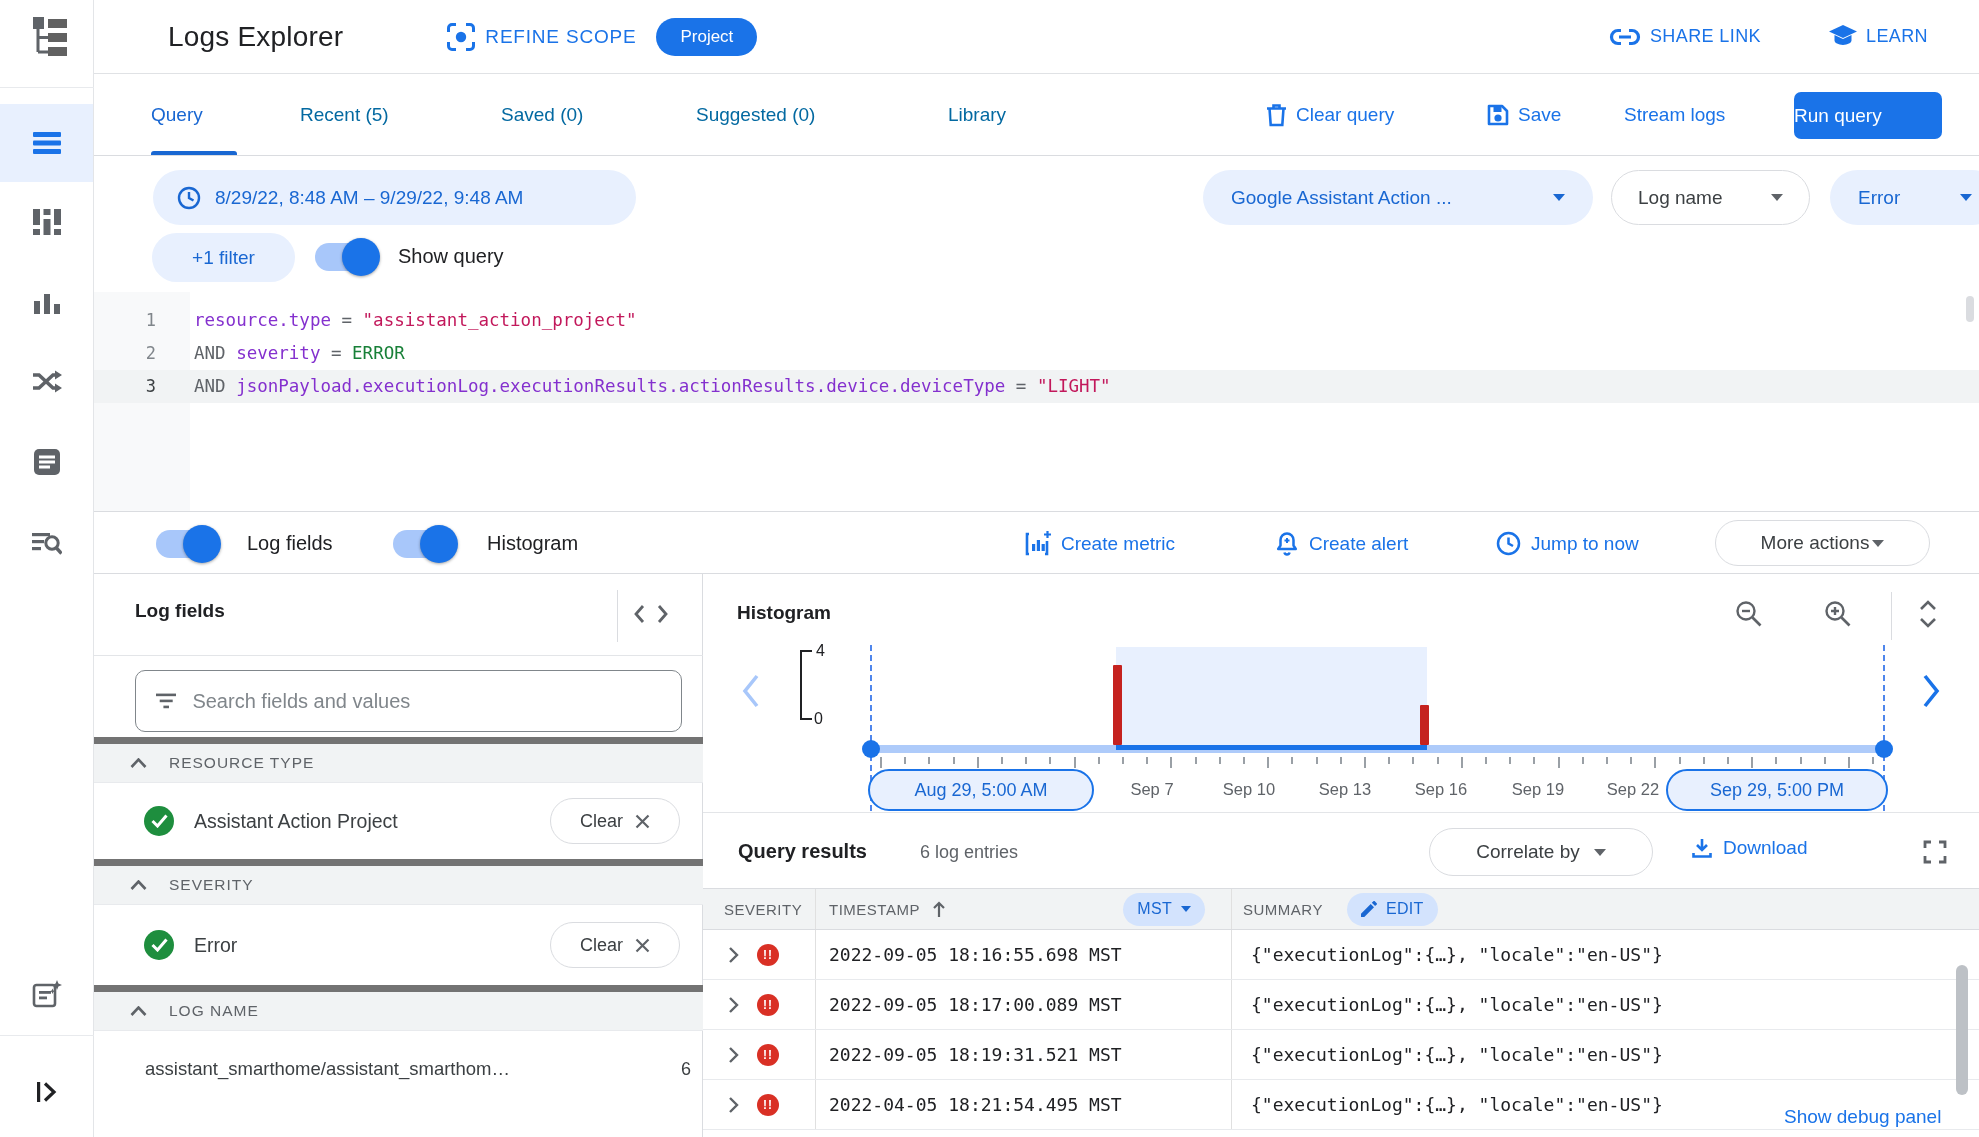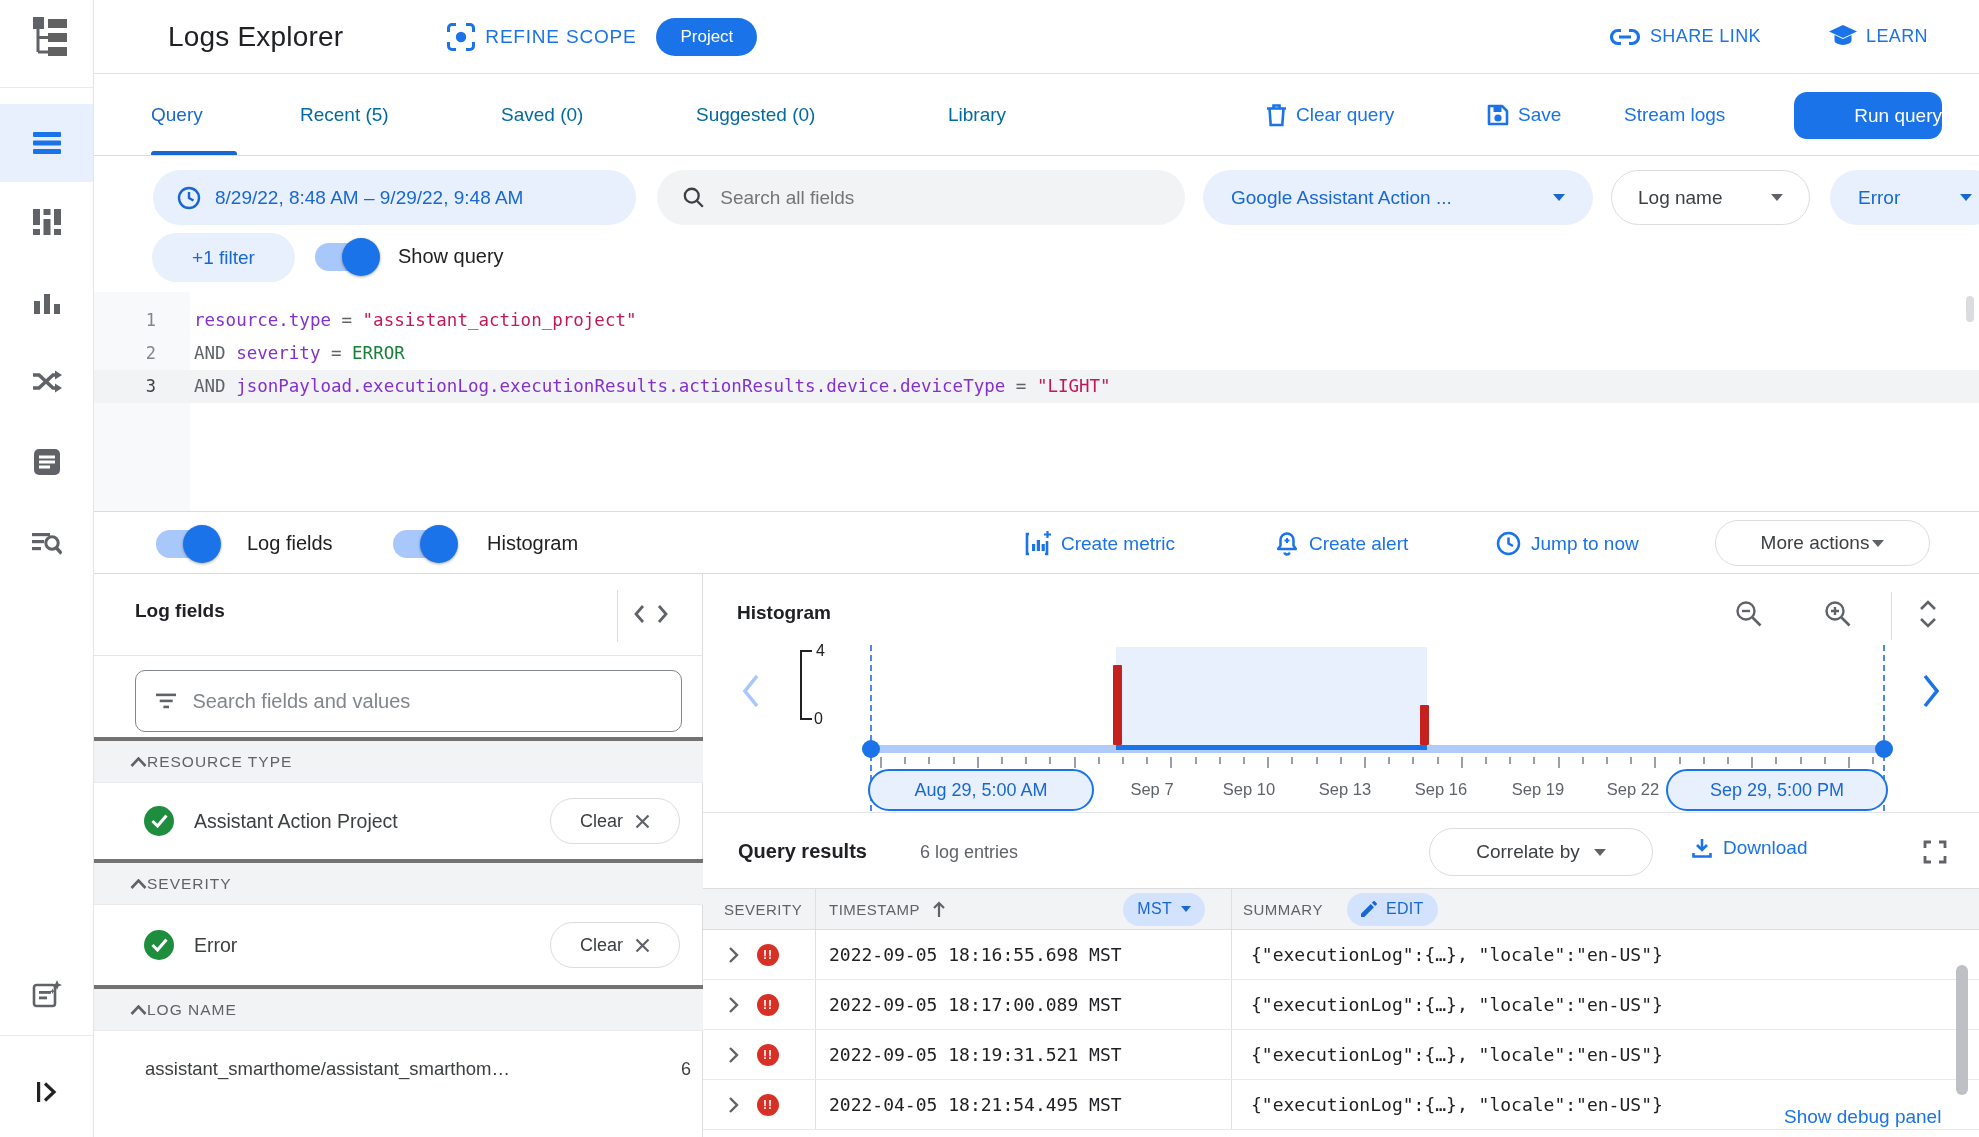--- a/index.html
+++ b/index.html
@@ -23,21 +23,21 @@
   .project-pill { margin-left:20px; height:38px; padding:0 24px; background:#1a73e8; color:#fff; border-radius:19px; display:flex; align-items:center; font-size:17px; cursor:pointer; }
   .top-right { margin-left:auto; margin-right:51px; display:flex; align-items:center; gap:68px; }
   .top-link { display:flex; align-items:center; gap:9px; color:#1a73e8; font-size:18px; font-weight:500; letter-spacing:0.4px; cursor:pointer; }
 
   
   .tabsrow { position:absolute; left:94px; top:74px; width:1885px; height:82px; border-bottom:1px solid #dadce0; background:#fff; }
   .tab { position:absolute; top:0; height:82px; display:flex; align-items:center; font-size:19px; font-weight:500; color:#0369a1; cursor:pointer; }
   .tab.active { color:#1967d2; }
   .tab-underline { position:absolute; left:57px; bottom:0; width:86px; height:4px; background:#1967d2; border-radius:3px 3px 0 0; }
   .tab-action { position:absolute; top:0; height:82px; display:flex; align-items:center; gap:9px; color:#1a73e8; font-size:19px; font-weight:500; cursor:pointer; }
-  .run-btn { position:absolute; left:1700px; top:18px; width:148px; height:47px; background:#1a73e8; color:#fff; border-radius:13px; display:flex; align-items:center; justify-content:flex-end; font-size:19px; font-weight:500; cursor:pointer; }
+  .run-btn { position:absolute; left:1700px; top:18px; width:148px; height:47px; background:#1a73e8; color:#fff; border-radius:7px; display:flex; align-items:center; justify-content:flex-start; font-size:19px; font-weight:500; cursor:pointer; }
 
   
   .chip { position:absolute; height:55px; display:flex; align-items:center; border-radius:28px; font-size:19px; cursor:pointer; }
   .chip.blue { background:#e8f0fe; color:#1967d2; }
   .chip.outline { background:#fff; border:1px solid #dadce0; color:#3c4043; }
   .chip.gray { background:#f1f3f4; color:#3c4043; }
   .caret { width:0; height:0; border-left:6px solid transparent; border-right:6px solid transparent; border-top:7px solid currentColor; }
   .caret.gray { border-top-color:#5f6368; }
 
   .toggle { position:relative; width:62px; height:28px; border-radius:14px; background:#a8c7fa; cursor:pointer; }
@@ -63,21 +63,21 @@
 
   
   .leftpanel { position:absolute; left:94px; top:574px; width:609px; height:563px; background:#fff; border-right:1px solid #dadce0; }
   .lp-title { position:absolute; left:41px; top:26px; font-size:19px; font-weight:700; color:#202124; }
   .lp-head-divider { position:absolute; left:523px; top:16px; width:1px; height:52px; background:#dadce0; }
   .lp-collapse { position:absolute; left:540px; top:30px; color:#5f6368; cursor:pointer; }
   .lp-head-border { position:absolute; left:0; top:81px; width:609px; height:1px; background:#e3e5e8; }
   .lp-search { position:absolute; left:41px; top:96px; width:547px; height:62px; border:1px solid #80868b; border-radius:10px; display:flex; align-items:center; padding:0 20px; gap:16px; }
   .lp-search input { font-size:20px; color:#3c4043; width:100%; }
   .lp-search input::placeholder { color:#80868b; }
-  .band { position:absolute; left:0; width:609px; height:46px; background:#f1f3f4; border-top:4px solid #737373; border-bottom:1px solid #e8eaed; display:flex; align-items:center; padding-left:36px; color:#5f6368; font-size:15.5px; font-weight:500; letter-spacing:1px; cursor:pointer; }
+  .band { position:absolute; left:0; width:609px; height:46px; background:#f1f3f4; border-top:7px solid #737373; border-bottom:1px solid #e8eaed; display:flex; align-items:center; gap:22px; padding-left:36px; color:#5f6368; font-size:15.5px; font-weight:500; letter-spacing:1px; cursor:pointer; }
   .lf-row { position:absolute; left:0; width:609px; display:flex; align-items:center; }
   .check-circle { width:30px; height:30px; border-radius:50%; background:#1e8e3e; display:flex; align-items:center; justify-content:center; margin-left:50px; }
   .lf-row-label { margin-left:20px; font-size:19.5px; color:#3c4043; }
   .clear-pill { position:absolute; right:23px; width:130px; height:46px; border:1px solid #dadce0; border-radius:23px; display:flex; align-items:center; justify-content:center; gap:12px; font-size:18px; color:#3c4043; cursor:pointer; background:#fff; }
   .logname-row-label { margin-left:51px; font-size:18.5px; color:#3c4043; max-width:500px; overflow:hidden; white-space:nowrap; }
   .logname-count { position:absolute; right:12px; font-size:18px; color:#3c4043; }
 
   
   .rightpanel { position:absolute; left:703px; top:574px; width:1276px; height:563px; background:#fff; }
   .hp-title { position:absolute; left:34px; top:28px; font-size:19px; font-weight:700; color:#202124; }
@@ -273,27 +273,20 @@
         <span>Run query</span>
       </div>
   </nav>
 
   <div class="chip blue" style="left:153px; top:170px; width:483px; padding:0 24px; gap:14px;">
     <svg width="24" height="24" viewBox="0 0 24 24">
         <circle cx="12" cy="12" r="10" stroke="#1967d2" stroke-width="2.4" fill="none"></circle>
         <path d="M12 6 V12 L16.5 14.5" stroke="#1967d2" stroke-width="2.4" fill="none"></path>
       </svg>
     <span>8/29/22, 8:48 AM – 9/29/22, 9:48 AM</span>
-  </div>
-  <div class="chip gray" style="left:657px; top:170px; width:528px; padding:0 26px; gap:16px; cursor:text;">
-    <svg width="23" height="23" viewBox="0 0 23 23">
-        <circle cx="9.5" cy="9.5" r="7.5" stroke="#3c4043" stroke-width="2.5" fill="none"></circle>
-        <path d="M15 15 L21.5 21.5" stroke="#3c4043" stroke-width="2.5"></path>
-      </svg>
-    <input style="font-size: 19px; color: rgb(60, 64, 67); width: 100%;" placeholder="Search all fields">
   </div>
   <div class="chip blue" style="left:1203px; top:170px; width:390px; padding:0 28px; justify-content:space-between;">
     <span>Google Assistant Action ...</span>
     <span class="caret"></span>
   </div>
   <div class="chip outline" style="left:1611px; top:170px; width:199px; padding:0 26px; justify-content:space-between;">
     <span>Log name</span>
     <span class="caret gray"></span>
   </div>
   <div class="chip blue" style="left:1830px; top:170px; width:170px; padding:0 28px; justify-content:space-between;">

